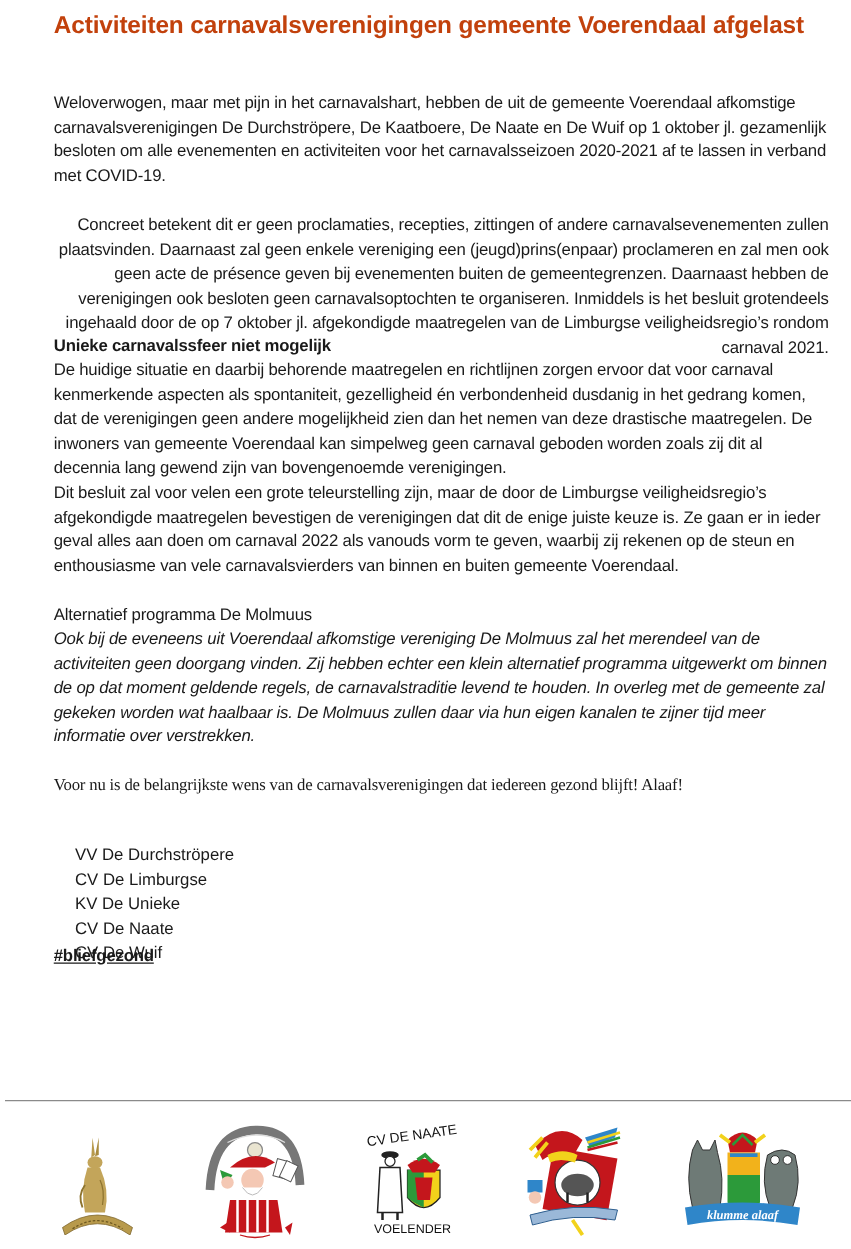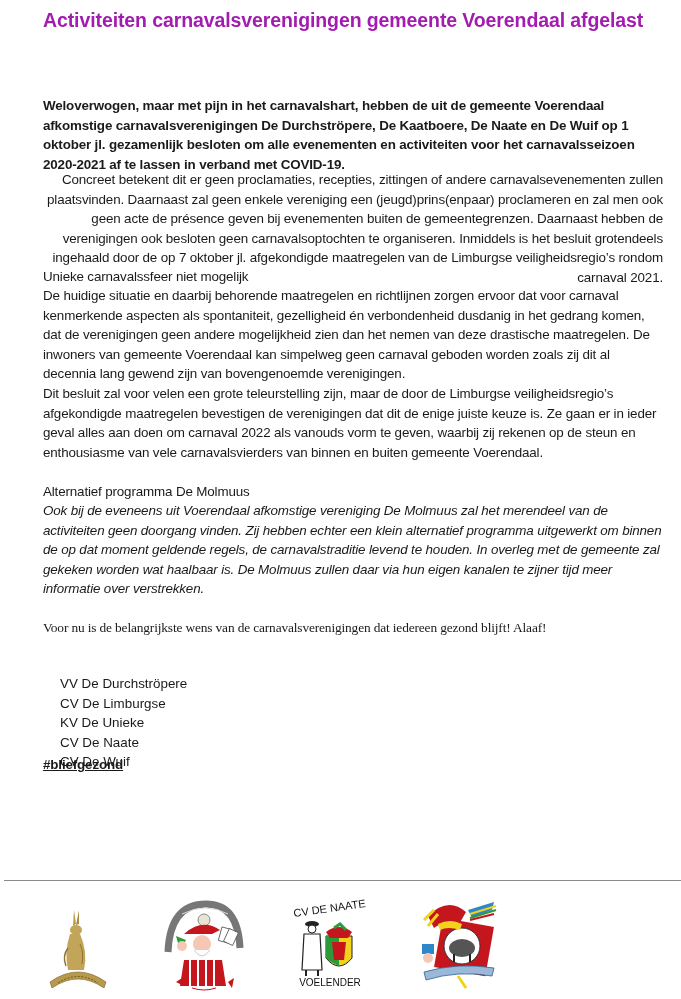--- a/index.html
+++ b/index.html
@@ -2,30 +2,30 @@
 <html><head>
 <meta charset="utf-8">
 <style>
   html, body { margin: 0; padding: 0; background: #ffffff; }
   body {
     width: 681px; height: 999px; position: relative; overflow: hidden;
     font-family: "Liberation Sans", sans-serif; color: #1a1a1a;
   }
   .title {
     position: absolute; left: 43px; top: 9px; margin: 0;
-    font-size: 19.5px; font-weight: bold; color: #a21caf;
+    font-size: 19.5px; font-weight: bold; color: #c2410c;
     letter-spacing: -0.1px; white-space: nowrap;
   }
   .para {
     position: absolute; left: 43px; width: 620px; margin: 0;
     font-size: 13.4px; line-height: 19.6px; letter-spacing: -0.15px;
   }
-  .intro { top: 72px; font-weight: bold; margin-top: 24px; }
+  .intro { top: 72px; font-weight: normal; }
   .p1 { top: 170px; text-align: right; }
-  .h1 { top: 267px; font-weight: normal; }
+  .h1 { top: 267px; font-weight: bold; }
   .p2 { top: 286px; }
   .p3 { top: 384px; }
   .h2 { top: 482px; font-weight: normal; }
   .p4 { top: 501px; font-style: italic; }
   .p5 { top: 618px; font-family: Liberation Serif, serif; }
   .signatures { position: absolute; left: 43px; top: 657px; margin: 17px; padding: 0; list-style: none;
     font-size: 13.4px; line-height: 19.6px; }
   .hashtag { top: 755px; font-weight: bold; text-decoration: underline; }
   .separator { position: absolute; left: 4px; top: 880px; width: 677px; height: 0; border-top: 1px solid #8a8a8a; }
   .logos { position: absolute; left: 0; top: 890px; width: 681px; height: 109px; }
@@ -126,13 +126,29 @@
       <path d="M10 20 Q30 0 48 16 L40 30 Q26 24 16 32 Z" fill="#c4161c"></path>
       <path d="M6 24 L16 14 M10 30 L20 18" stroke="#f2d21b" stroke-width="3"></path>
       <path d="M20 28 Q32 22 44 28 L42 34 Q30 30 22 34 Z" fill="#f2d21b"></path>
       <rect x="4" y="48" width="12" height="10" fill="#2f86c9"></rect>
       <circle cx="10" cy="62" r="5" fill="#f4c8b4"></circle>
       <path d="M6 76 Q40 66 76 72 L74 80 Q40 74 8 84 Z" fill="#9ab8d8" stroke="#2f5f8f" stroke-width="0.8"></path>
       <path d="M40 80 L48 92" stroke="#f2d21b" stroke-width="3"></path>
     </svg>
   </div>
 
+  <div class="logo" style="left:546px; top:10px;">
+    <svg width="96" height="88" viewBox="0 0 96 88">
+      <path d="M36 12 Q48 0 60 12 L58 22 L38 22 Z" fill="#c4161c"></path>
+      <path d="M38 14 L30 8 M58 14 L66 8" stroke="#f2d21b" stroke-width="3"></path>
+      <path d="M40 16 L48 8 L56 16" stroke="#2c9a3a" stroke-width="2" fill="none"></path>
+      <path d="M36 22 L62 22 L62 40 L36 40 Z" fill="#f2b21b"></path>
+      <path d="M38 24 L60 24" stroke="#2f86c9" stroke-width="3"></path>
+      <path d="M36 40 L62 40 L62 62 Q49 76 36 62 Z" fill="#2c9a3a"></path>
+      <path d="M8 20 L12 12 L16 20 L22 20 L26 12 L28 22 Q34 42 30 66 L8 66 Q2 42 8 20 Z" fill="#6e7a76" stroke="#333" stroke-width="0.8"></path>
+      <path d="M68 24 Q80 16 90 24 Q96 46 88 66 L70 66 Q62 46 68 24 Z" fill="#6e7a76" stroke="#333" stroke-width="0.8"></path>
+      <circle cx="74" cy="28" r="3.5" fill="#fff" stroke="#333" stroke-width="0.8"></circle>
+      <circle cx="84" cy="28" r="3.5" fill="#fff" stroke="#333" stroke-width="0.8"></circle>
+      <path d="M2 66 Q48 58 94 66 L92 80 Q48 72 4 80 Z" fill="#2f86c9"></path>
+      <text x="48" y="75" text-anchor="middle" font-family="Liberation Serif, serif" font-style="italic" font-weight="bold" font-size="10" fill="#ffffff">klumme alaaf</text>
+    </svg>
+  </div>
 </div>
 
 </body></html>

